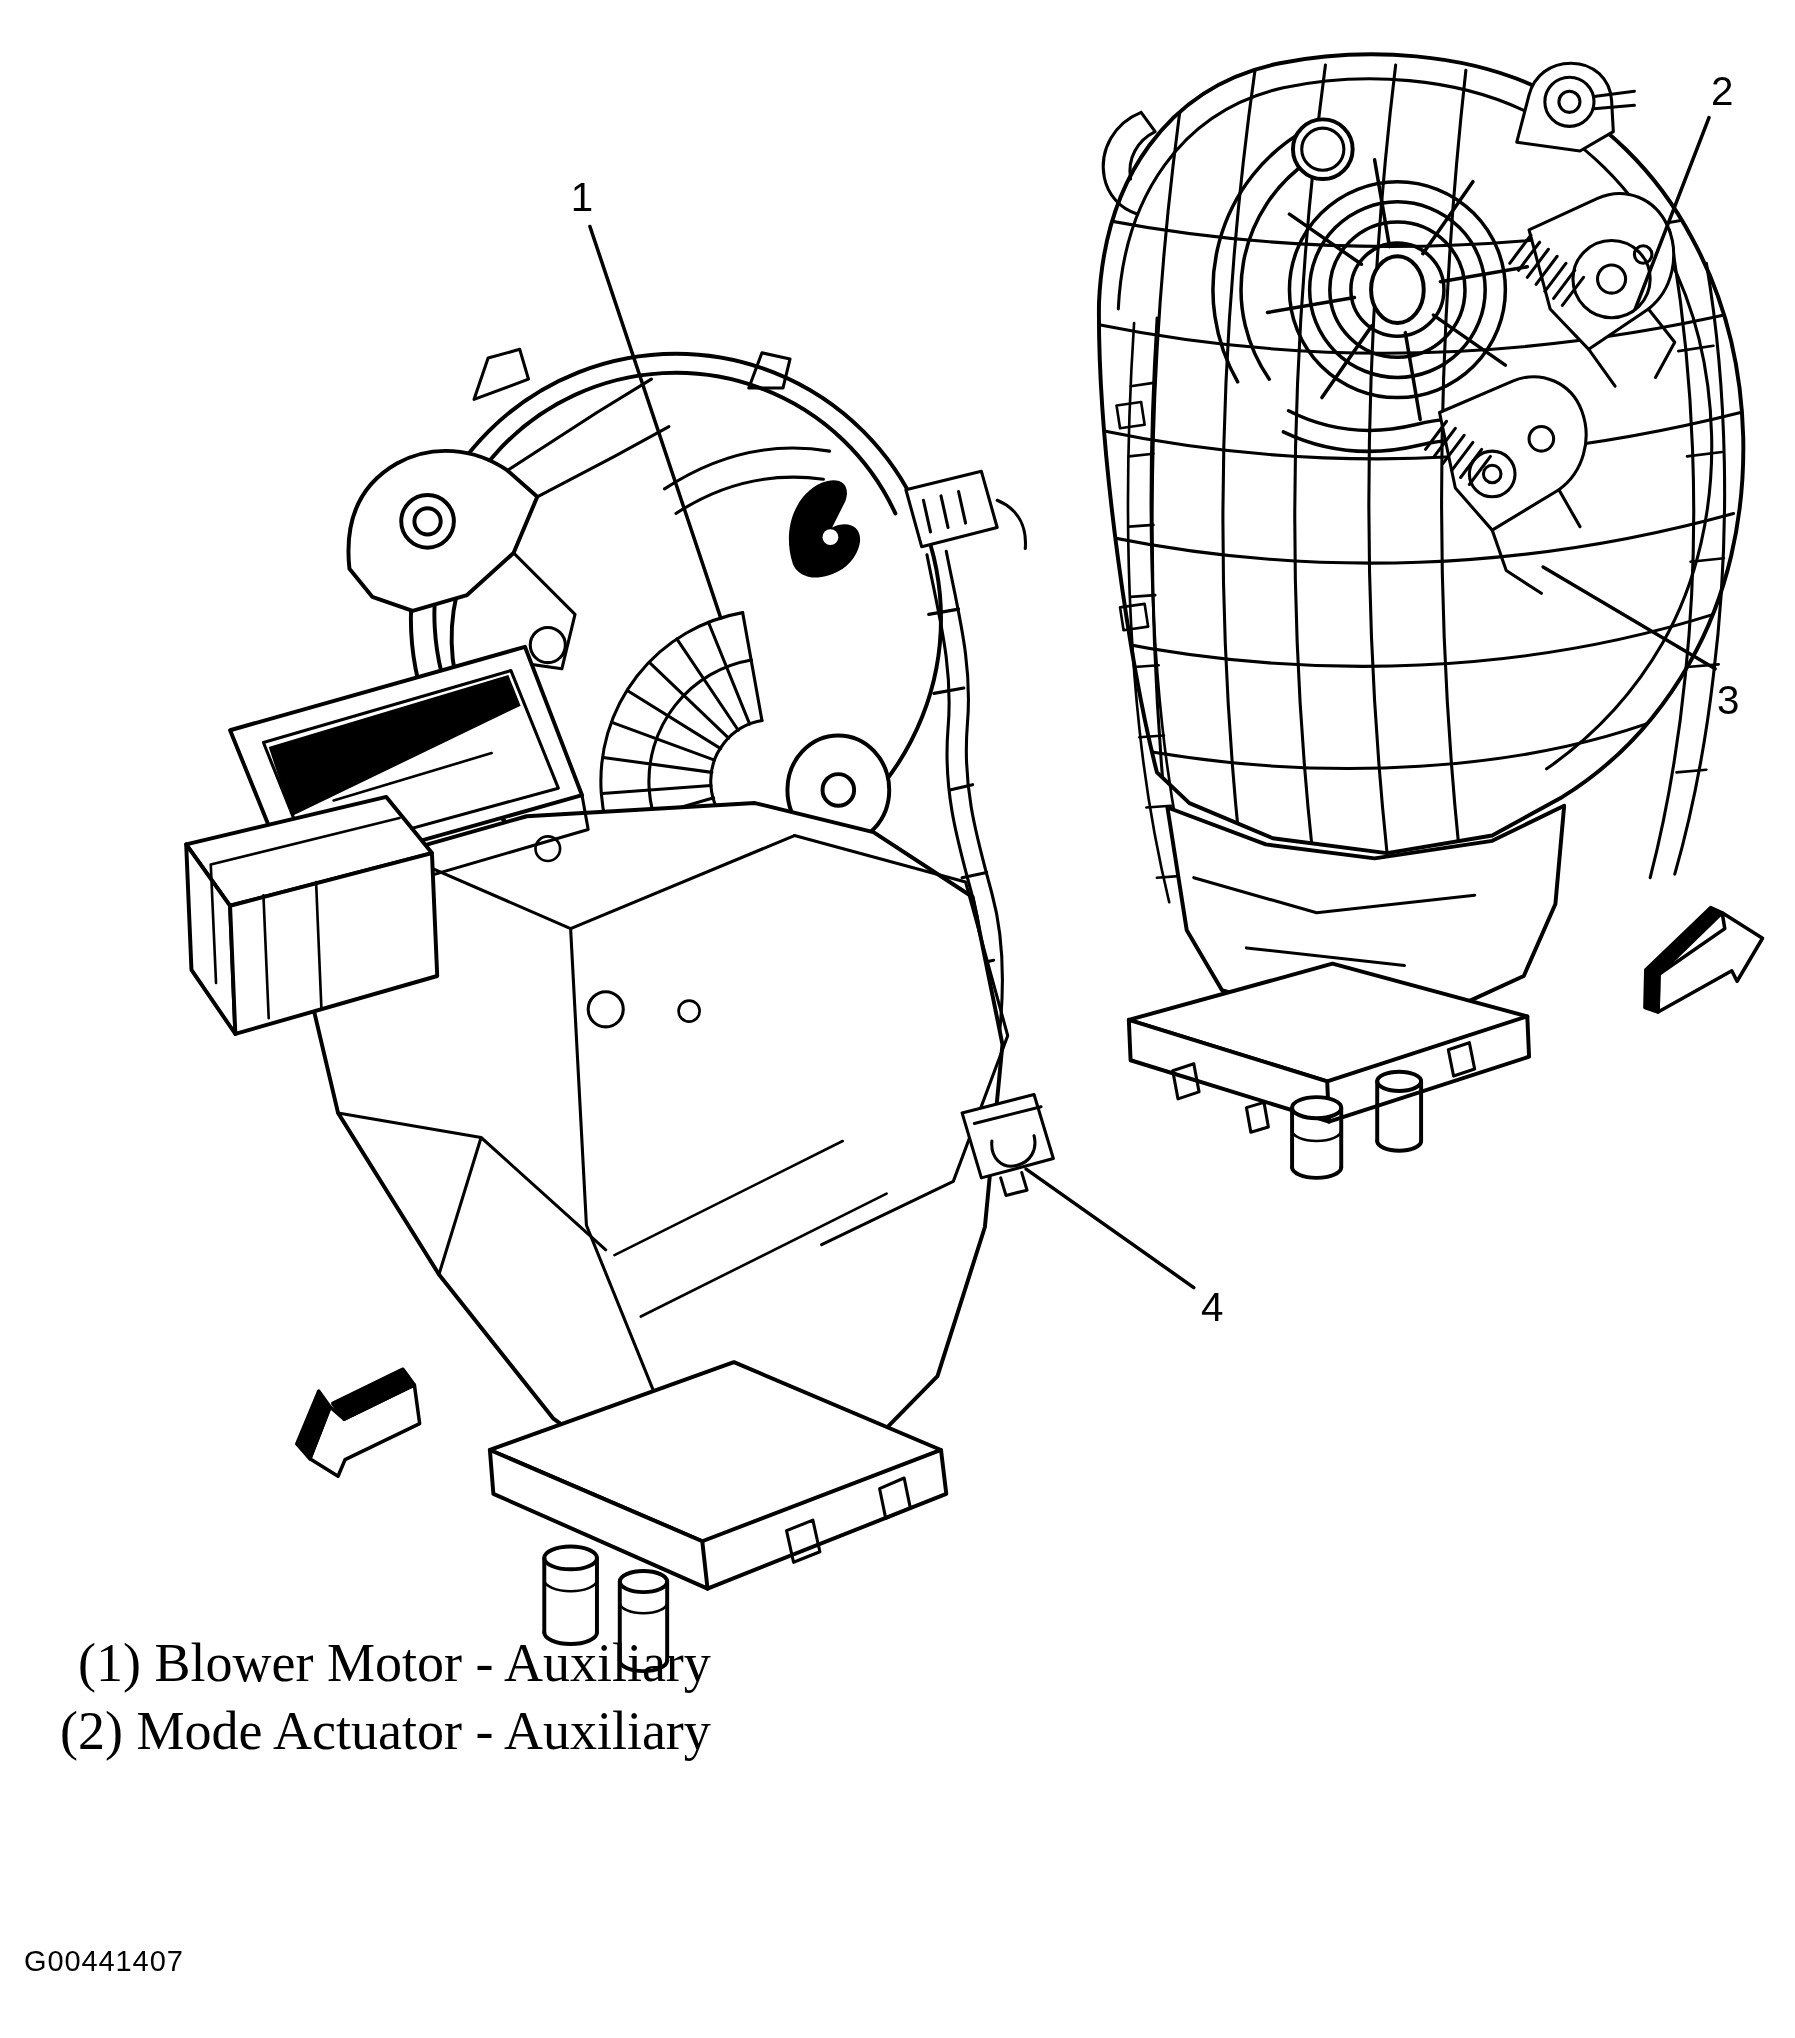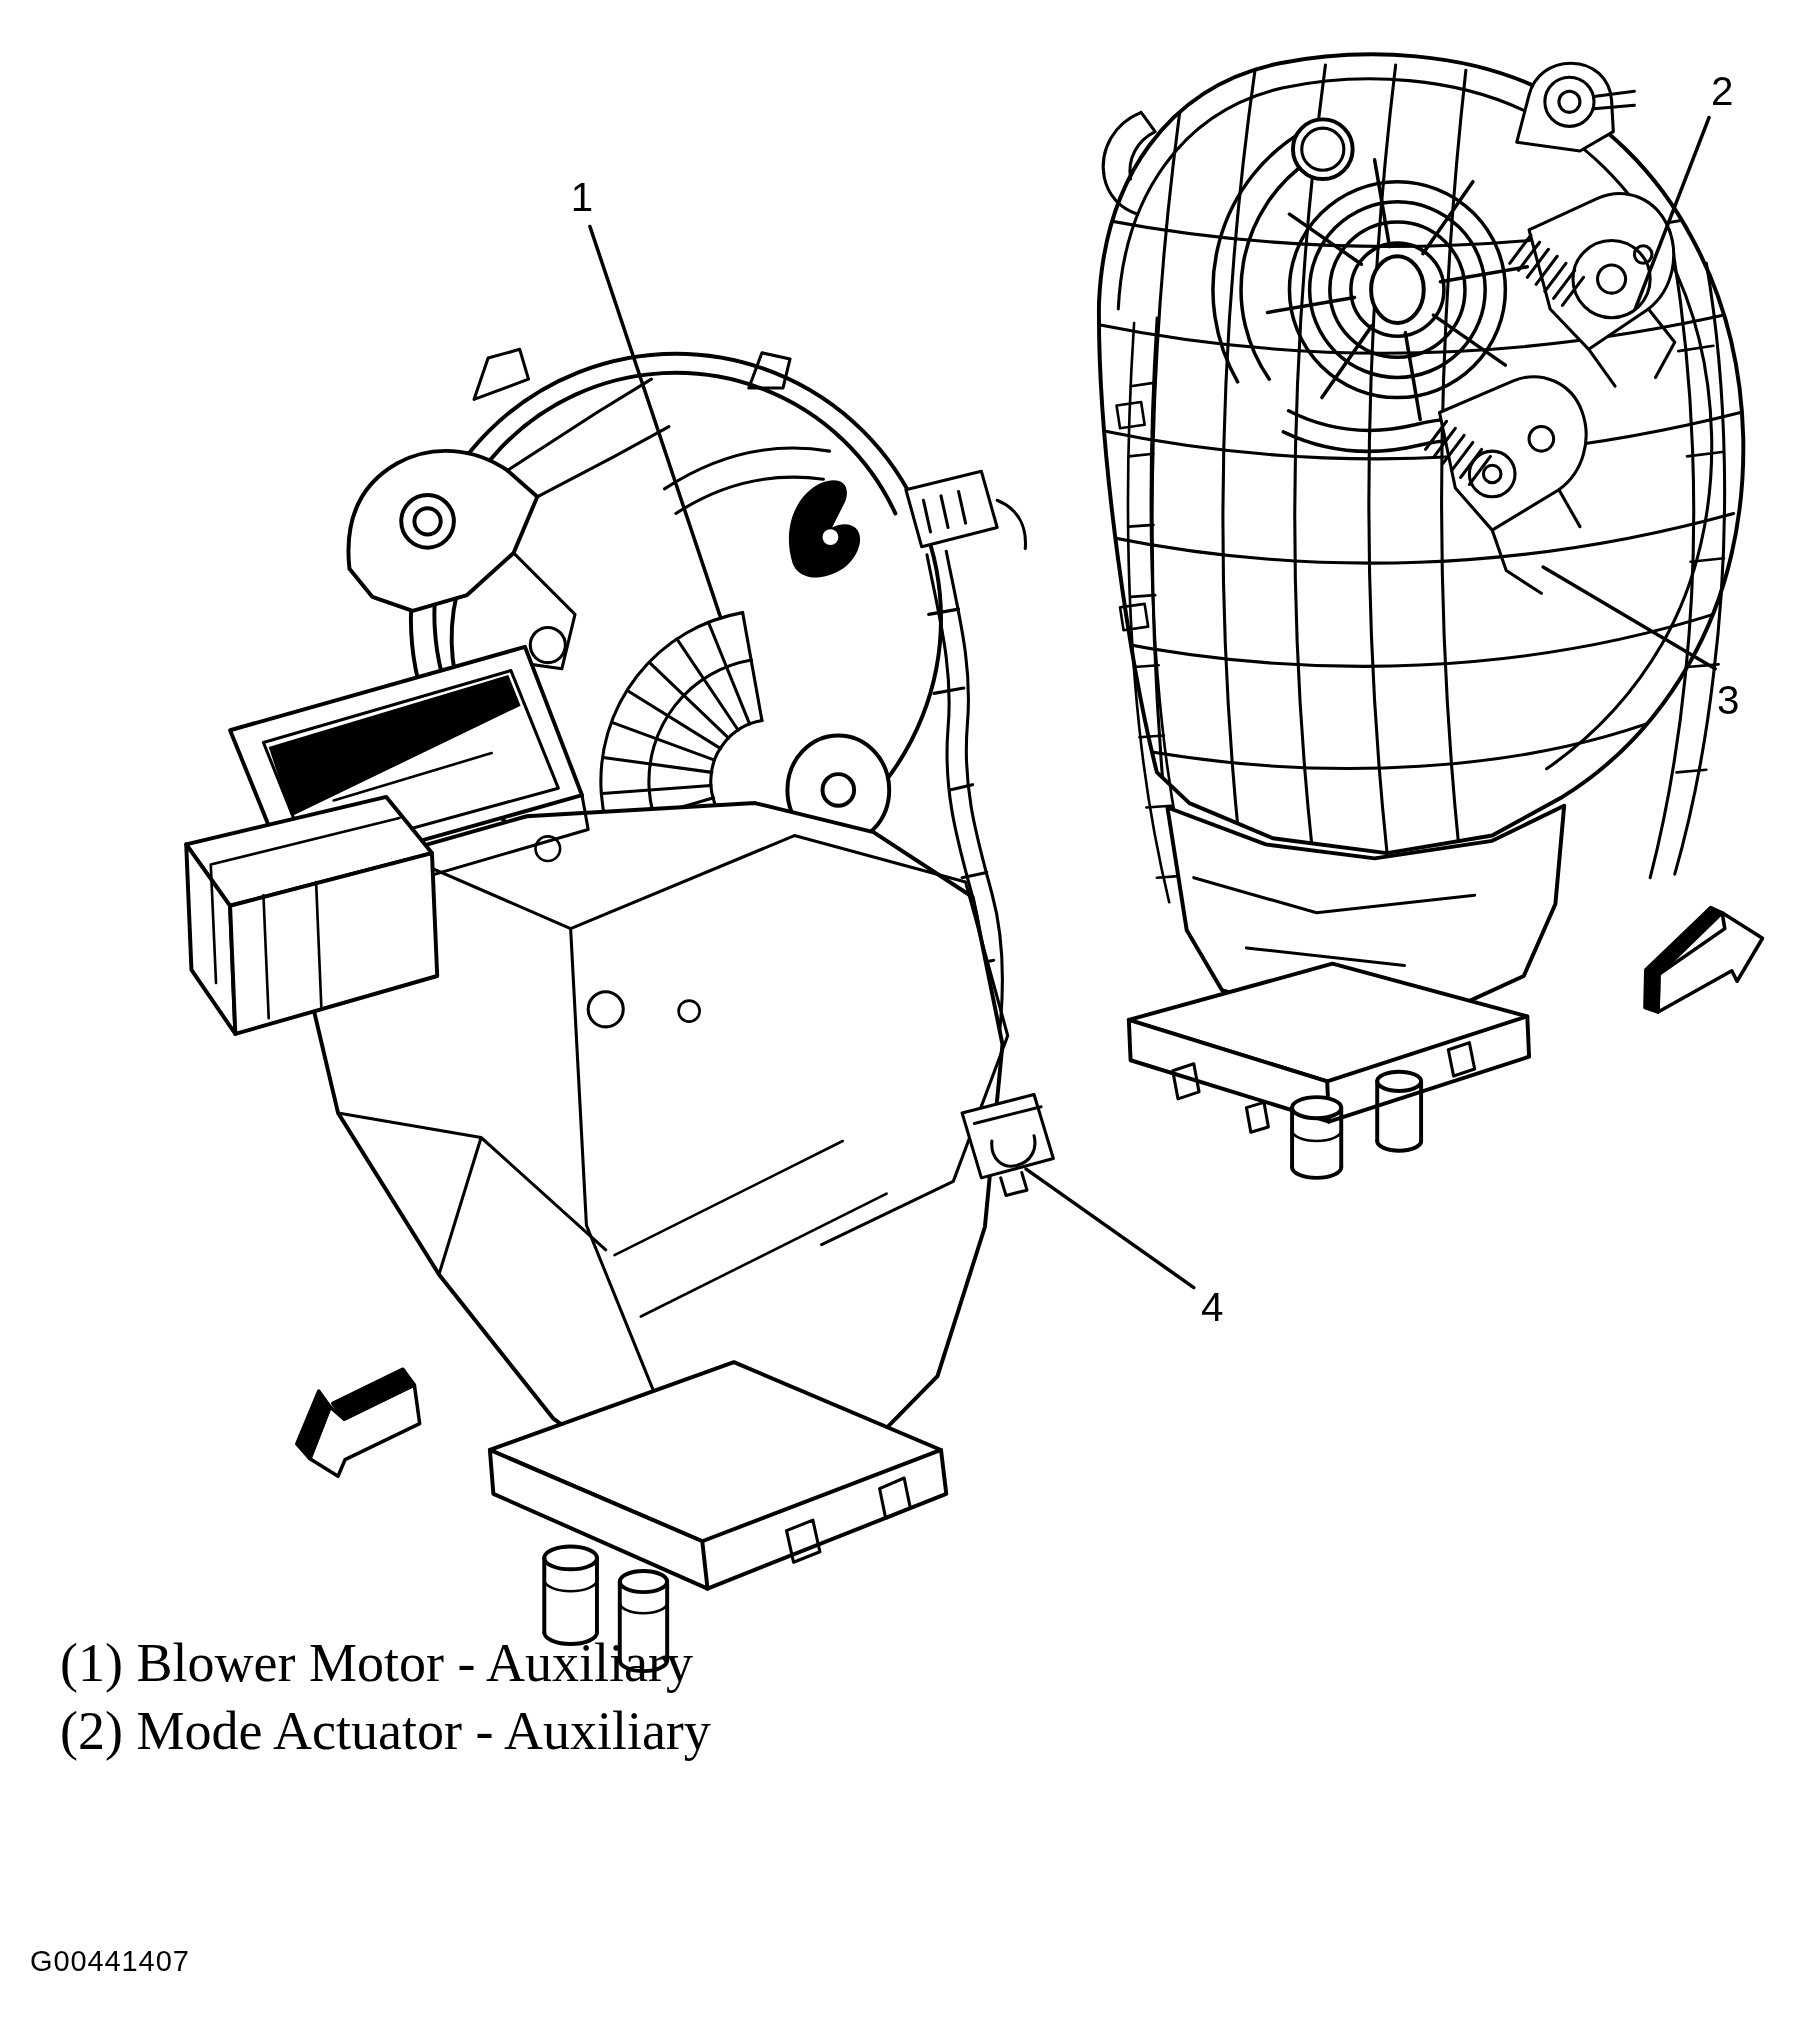--- a/index.html
+++ b/index.html
@@ -1,22 +1,22 @@
 <!DOCTYPE html>
 <html style="font-size:14px"><head>
 <meta charset="utf-8">
 <style>
   html,body{margin:0;padding:0;background:#ffffff;}
   .page{position:relative;width:1796px;height:2038px;background:#ffffff;overflow:hidden;
         font-family:"Liberation Serif", serif;color:#000;}
   .diagram-svg{position:absolute;left:0;top:0;}
-  .legend{position:absolute;left:60px;top:1629px;}
+  .legend{position:absolute;left:60px;top:1629px;text-align:right;}
   .legend-line{font-family:"Liberation Serif", serif;font-size:54px;line-height:68px;
                white-space:nowrap;letter-spacing:0px;color:#000;}
-  .figure-code{position:absolute;left:30px;top:1945px;font-family:"Liberation Sans", sans-serif;
+  .figure-code{position:absolute;left:24px;top:1945px;font-family:"Liberation Sans", sans-serif;
                font-size:29px;color:#000;letter-spacing:0.9px;}
   .callout-num{font-family:"Liberation Sans", sans-serif;font-size:46px;fill:#000;}
   svg *{vector-effect:none;}
 </style>
 </head>
 <body>
 
 <div class="page">
 
 <svg class="diagram-svg" width="1796" height="2038" viewBox="0 0 2046 2322" fill="none" stroke="#000" stroke-width="4.5" stroke-linecap="round" stroke-linejoin="round">

